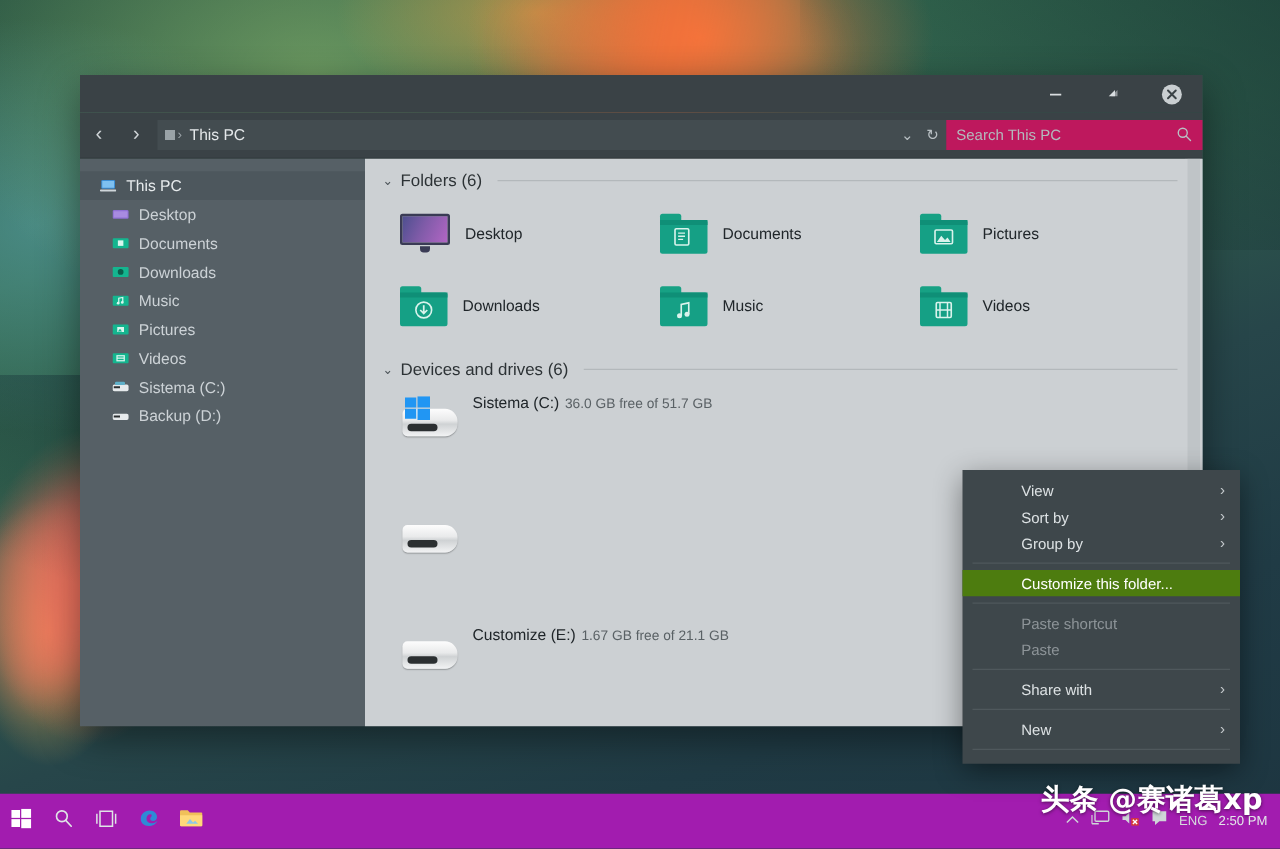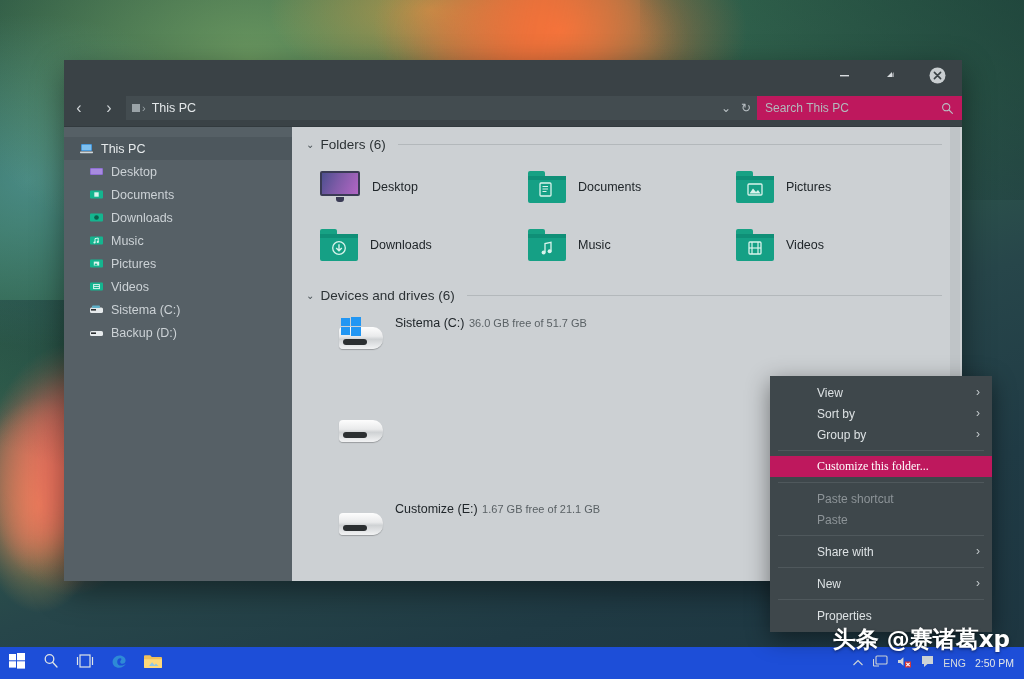--- a/index.html
+++ b/index.html
@@ -123,21 +123,21 @@
   .fico .bd:after{ content:""; position:absolute; left:0; top:0; width:38px; height:4px; background:#0f8f77; }
   .fico .gl{ position:absolute; left:10px; top:11px; width:18px; height:17px; color:#d9f3ec;}
 
   .monitor{ width:40px;height:32px; position:relative; flex:0 0 40px;}
   .monitor .scr{ position:absolute;left:0;top:0;width:40px;height:25px;
      background:linear-gradient(115deg,#4d4f8f,#7f5ba8 45%,#b266c4);
      border:2px solid #3a3b55; border-radius:2px;}
   .monitor .stand{ position:absolute;left:16px;top:26px;width:8px;height:5px;background:#3a3b55;border-radius:0 0 3px 3px;}
 
   
-  .drives{ display:flex; flex-wrap:wrap; padding:8px 0 0 31px;gap:36px; }
+  .drives{ display:flex; flex-wrap:wrap; padding:8px 0 0 14px;gap:36px; }
   .driveitem{ width:312px; height:57px; display:flex; align-items:flex-start; padding-left:14px; gap:10px;}
   .driveitem .dico{ width:48px; height:40px; position:relative; flex:0 0 48px; margin-top:6px;}
   .dbody{ position:absolute; left:2px; top:10px; width:44px; height:22px;
     background:linear-gradient(180deg,#fdfdfd 0%,#e9eaeb 42%,#cfd2d4 56%,#f2f3f4 100%);
     border-radius:4px 10px 10px 4px; box-shadow:0 1px 1px rgba(0,0,0,.25);}
   .dbody:after{content:"";position:absolute;left:4px;top:12px;width:24px;height:6px;background:#2b2f31;border-radius:3px;}
   .dico .win{ position:absolute; left:4px; top:0px; width:20px; height:20px; }
   .dico .cd{ position:absolute; left:10px; top:-2px; width:24px; height:24px; border-radius:50%;
      background:radial-gradient(circle at 50% 50%, #ffffff 0 18%, #dfe6ea 20% 100%); border:1px solid #c3ccd1;}
   .dico .cd:after{content:"";position:absolute;left:9px;top:9px;width:6px;height:6px;border-radius:50%;background:#b9c3c8;}
@@ -155,28 +155,28 @@
   #ctxmenu{
     position:absolute; left:770px; top:376px; width:222px;
     background:#3e474b; box-shadow:0 6px 22px rgba(0,0,0,.45);
     padding:6px 0; z-index:40;
   }
   .mi{
     height:21px; display:flex; align-items:center; padding:0 12px 0 47px;
     color:#dde2e4; font-size:12px; position:relative;
   }
   .mi.dim{ color:#8d9498; }
-  .mi.sel{ background:#be185d; color:#ffffff;font-family:Liberation Serif, serif; }
+  .mi.sel{ background:#4d7c0f; color:#ffffff; }
   .mi .arw{ position:absolute; right:12px; top:3px; color:#c3c9cc; font-size:12px;}
   .msep{ height:1px; background:#4f585c; margin:5px 8px;}
 
   
   #taskbar{
-    position:absolute; left:0; bottom:0; width:1024px; height:32px;
-    background:#1d4ed8;
+    position:absolute; left:0; bottom:0; width:1024px; height:44px;
+    background:#a21caf;
     display:flex; align-items:center;
   }
   .tbtn{ width:34px;height:32px;display:flex;align-items:center;justify-content:center;}
   #tray{ margin-left:auto; display:flex; align-items:center; gap:9px; padding-right:10px; }
   #tray .tx{ color:#d7dcde; font-size:10.5px;}
   #tray .clock{ color:#e3e7e9; font-size:10.5px; }
 
   
   #watermark{
     position:absolute; right:14px; bottom:24px;
@@ -508,23 +508,20 @@
   <div class="mi">
     <span>Share with</span>
     <span class="arw">›</span>
   </div>
   <div class="msep"></div>
   <div class="mi">
     <span>New</span>
     <span class="arw">›</span>
   </div>
   <div class="msep"></div>
-  <div class="mi">
-    <span>Properties</span>
-  </div>
 </div>
 
 <div id="taskbar">
   <div class="tbtn">
     <span>
       <svg width="16" height="16" viewBox="0 0 16 16">
           <rect x="0" y="1" width="7" height="6.3" fill="#fff"></rect>
           <rect x="8" y="0" width="8" height="7.3" fill="#fff"></rect>
           <rect x="0" y="8.3" width="7" height="6.3" fill="#fff"></rect>
           <rect x="8" y="8.3" width="8" height="7.3" fill="#fff"></rect>

